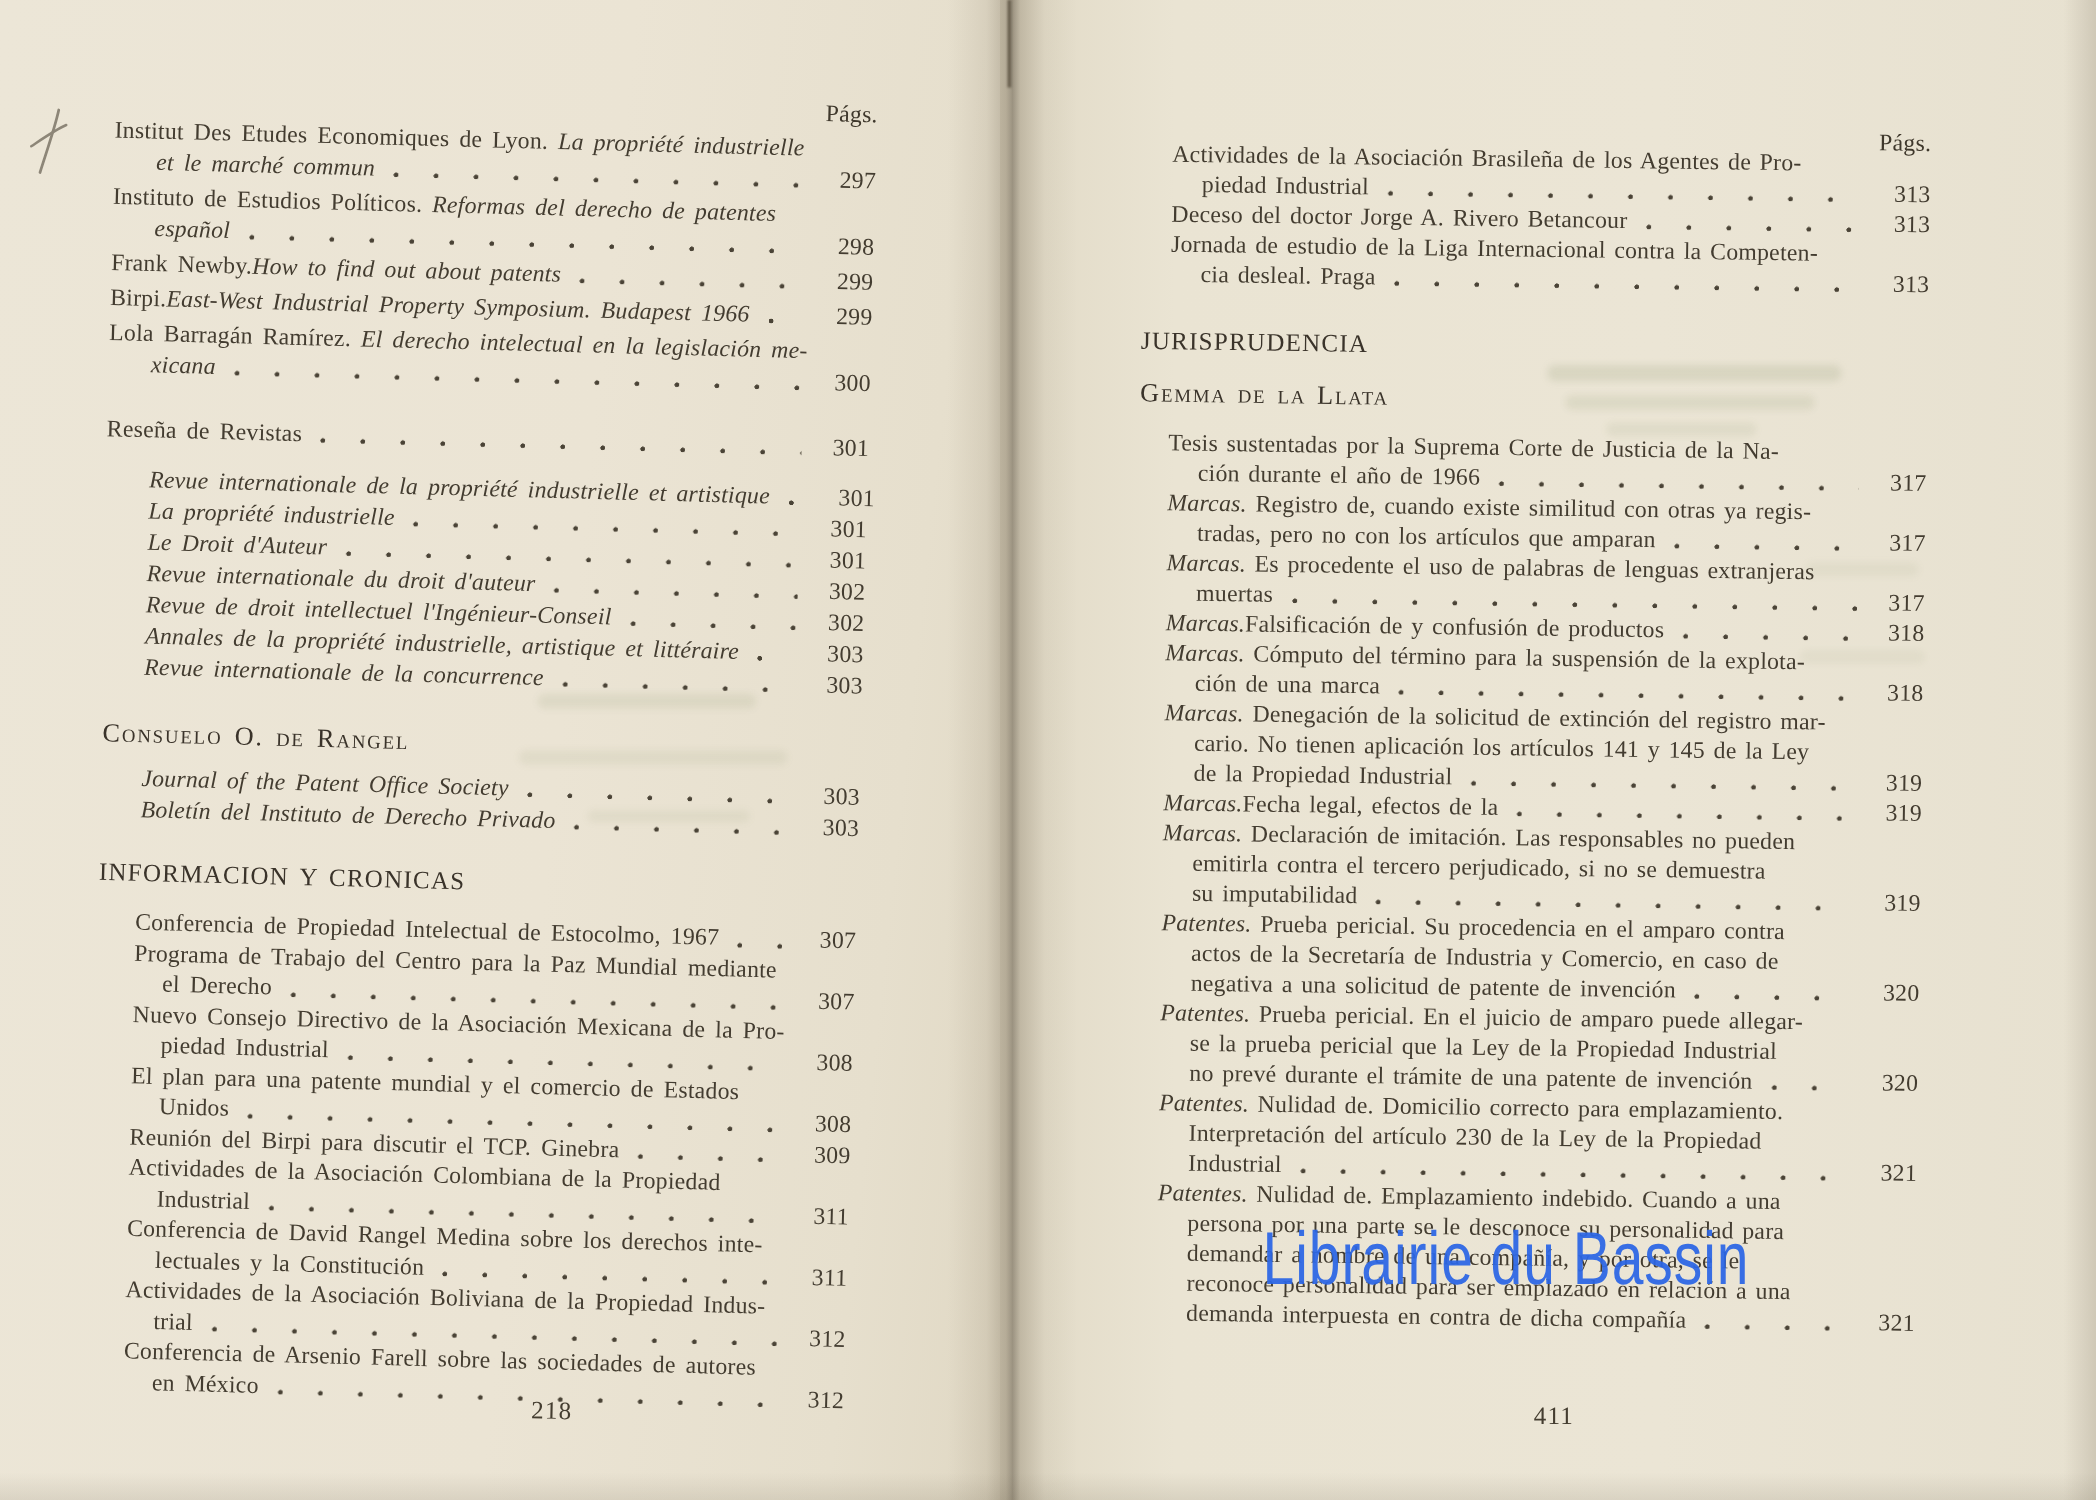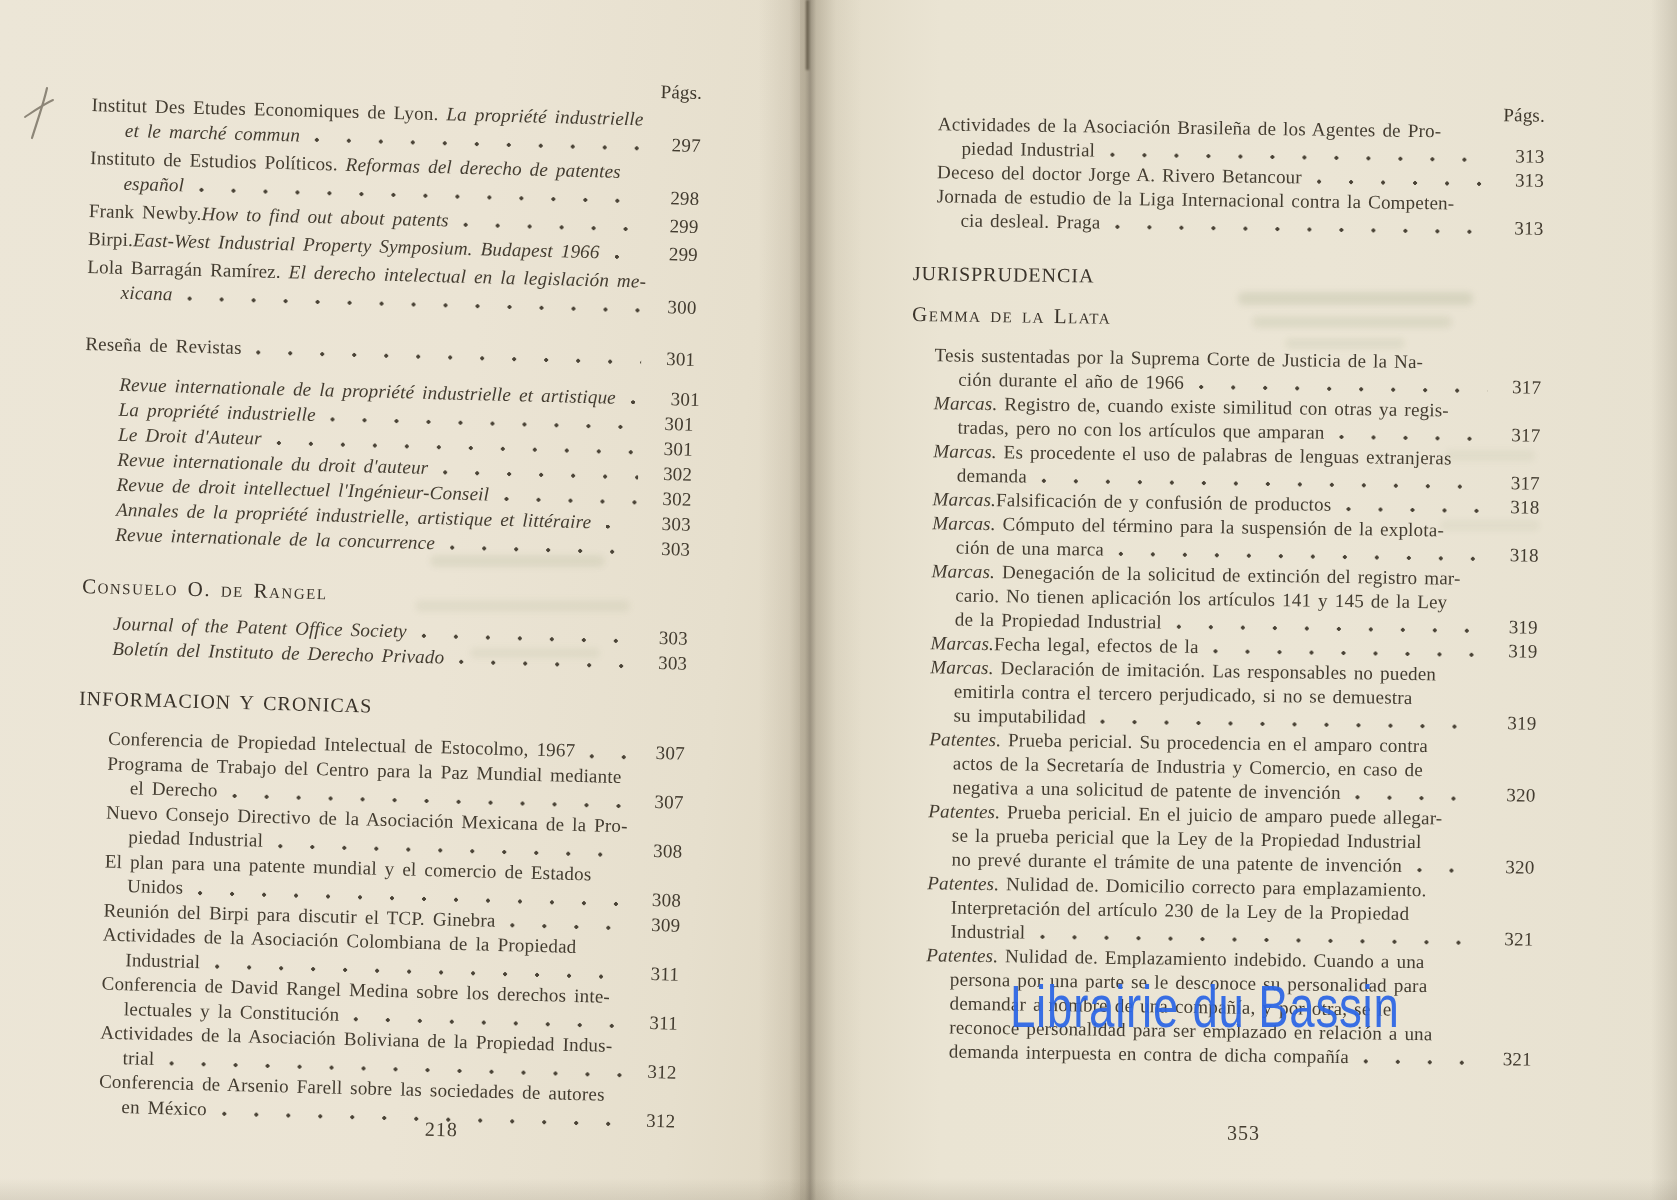--- a/index.html
+++ b/index.html
@@ -375,21 +375,21 @@
         <div class="line"><span class="it">Marcas.</span><span> Registro de, cuando existe similitud con otras ya regis-</span></div>
         <div class="line last">
           <span>tradas, pero no con los artículos que amparan</span>
           <span class="leader"></span>
           <span class="pg">317</span>
         </div>
       </div>
       <div class="entry e-r">
         <div class="line"><span class="it">Marcas.</span><span> Es procedente el uso de palabras de lenguas extranjeras</span></div>
         <div class="line last">
-          <span>demanda</span>
+          <span>muertas</span>
           <span class="leader"></span>
           <span class="pg">317</span>
         </div>
       </div>
       <div class="entry e-r">
         <div class="line last">
           <span class="it">Marcas.</span>
           <span> Falsificación de y confusión de productos</span>
           <span class="leader"></span>
           <span class="pg">318</span>
@@ -463,16 +463,16 @@
         <div class="line"><span>reconoce personalidad para ser emplazado en relación a una</span></div>
         <div class="line last">
           <span>demanda interpuesta en contra de dicha compañía</span>
           <span class="leader"></span>
           <span class="pg">321</span>
         </div>
       </div>
     </div>
 
   <div id="folio-left" class="folio">218</div>
-  <div id="folio-right" class="folio">353</div>
+  <div id="folio-right" class="folio">411</div>
 
   <div id="watermark" style="color: rgb(43, 102, 230);">Librairie du Bassin</div>
 </div>
 
 </body></html>

